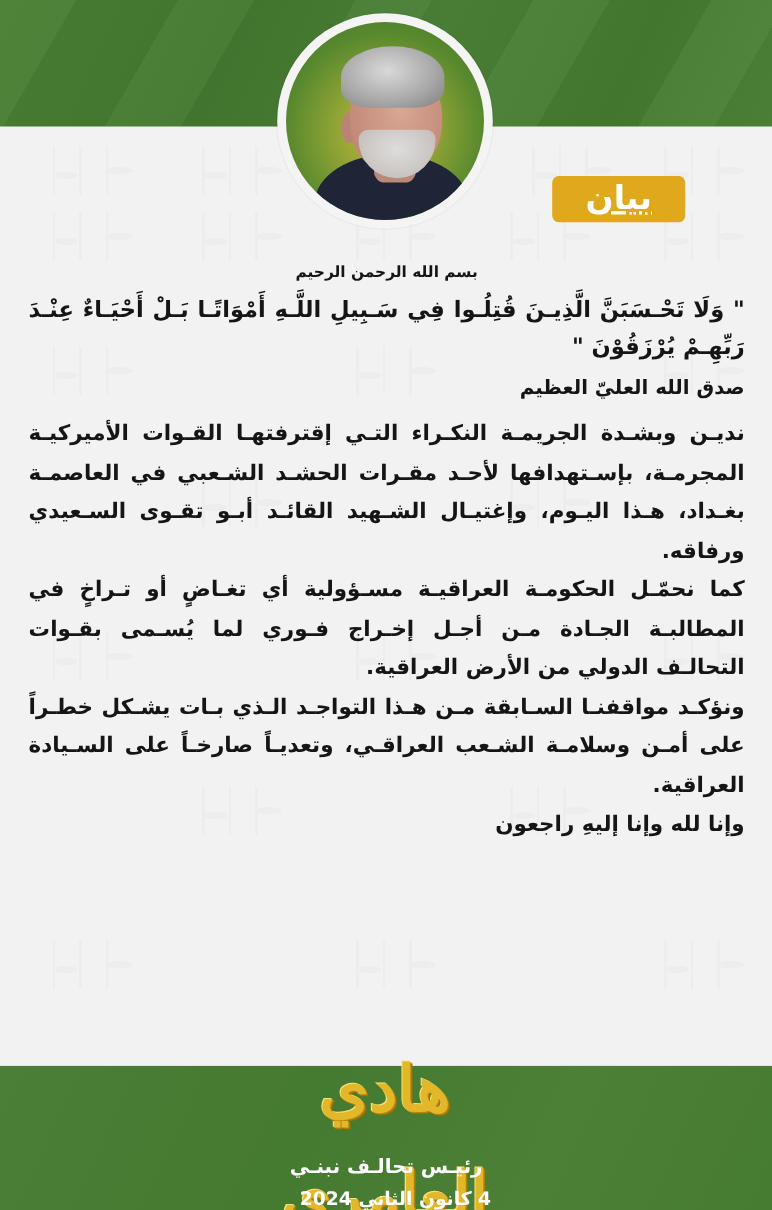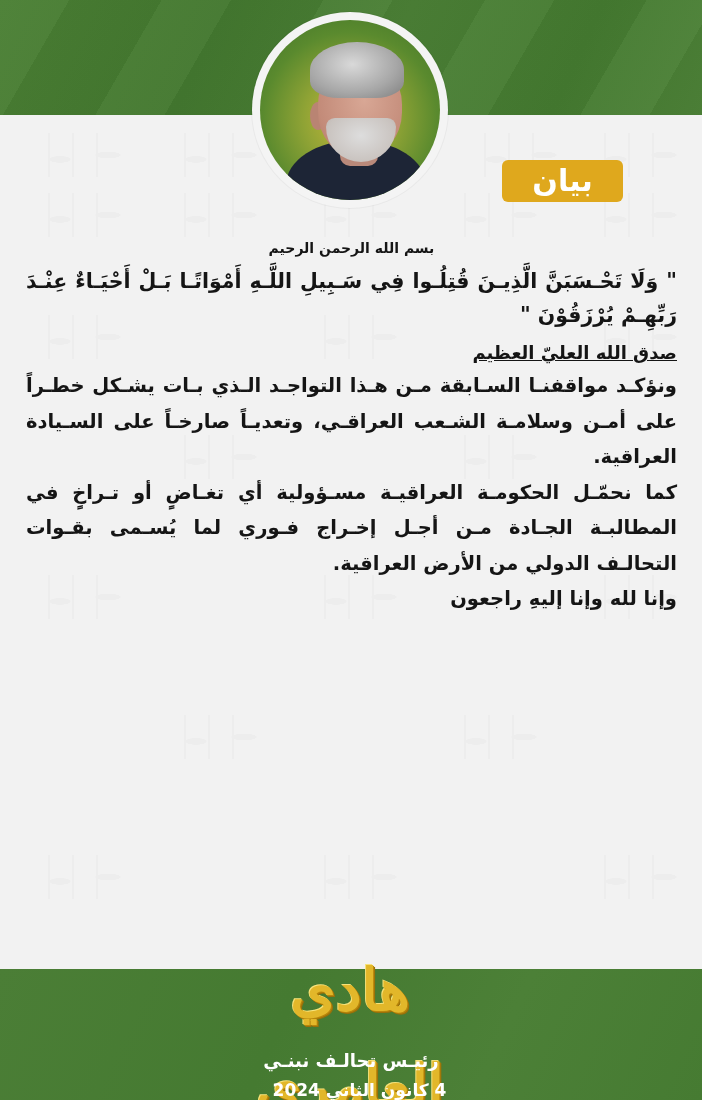--- a/index.html
+++ b/index.html
@@ -70,37 +70,37 @@
     }
     .portrait .ear {
       position: absolute; left: 50px; top: 82px; width: 16px; height: 28px;
       border-radius: 50%; background: #b98473;
     }
     .badge {
       position: absolute; left: 502px; top: 160px; width: 121px; height: 42px;
       background: #dfa81d; border-radius: 6px;
       color: #fff; font-size: 30px; font-weight: bold;
       display: flex; align-items: center; justify-content: center;
-      direction: rtl; line-height: 1;
+      direction: rtl; line-height: 1; text-decoration: underline;
     }
     .content {
       position: absolute; left: 26px; top: 230px; width: 651px;
       direction: rtl; text-align: right;
     }
     .basmala {
       text-align: center; font-size: 14px; font-weight: bold; line-height: 28px;
       margin-top: 4px;
     }
     .verse {
       font-size: 20.5px; font-weight: bold; line-height: 34px;
       text-align: justify; text-align-last: right;
       margin-top: 2px;
     }
     .sadaq {
-      font-size: 18px; font-weight: bold; line-height: 30px; margin-top: 6px; text-decoration: underline;
+      font-size: 18px; font-weight: bold; line-height: 30px; margin-top: 6px;
     }
     .para {
       font-size: 19.5px; font-weight: bold; line-height: 35.5px;
       text-align: justify; text-align-last: right;
     }
     .para.first { margin-top: 8px; }
     .signature {
       position: absolute; left: 212px; top: 942px; width: 276px; height: 96px;
       direction: rtl; text-align: center;
       font-family: "DejaVu Serif", "Liberation Serif", serif;
@@ -158,22 +158,23 @@
 </div>
 
 <div class="badge">
   <span>بيان</span>
 </div>
 
 <div class="content">
   <div class="basmala">بسم الله الرحمن الرحيم</div>
   <div class="verse">" وَلَا تَحْـسَبَنَّ الَّذِيـنَ قُتِلُـوا فِي سَـبِيلِ اللَّـهِ أَمْوَاتًـا بَـلْ أَحْيَـاءٌ عِنْـدَ رَبِّهِـمْ يُرْزَقُوْنَ "</div>
   <div class="sadaq">صدق الله العليّ العظيم</div>
+  <div class="para first">نديـن وبشـدة الجريمـة النكـراء التـي إقترفتهـا القـوات الأميركيـة المجرمـة، بإسـتهدافها لأحـد مقـرات الحشـد الشـعبي في العاصمـة بغـداد، هـذا اليـوم، وإغتيـال الشـهيد القائـد أبـو تقـوى السـعيدي ورفاقه.</div>
+  <div class="para">كما نحمّـل الحكومـة العراقيـة مسـؤولية أي تغـاضٍ أو تـراخٍ في المطالبـة الجـادة مـن أجـل إخـراج فـوري لما يُسـمى بقـوات التحالـف الدولي من الأرض العراقية.</div>
   <div class="para">ونؤكـد مواقفنـا السـابقة مـن هـذا التواجـد الـذي بـات يشـكل خطـراً على أمـن وسلامـة الشـعب العراقـي، وتعديـاً صارخـاً على السـيادة العراقية.</div>
-  <div class="para">كما نحمّـل الحكومـة العراقيـة مسـؤولية أي تغـاضٍ أو تـراخٍ في المطالبـة الجـادة مـن أجـل إخـراج فـوري لما يُسـمى بقـوات التحالـف الدولي من الأرض العراقية.</div>
   <div class="para">وإنا لله وإنا إليهِ راجعون</div>
 </div>
 
 <div class="signature">هادي العامري</div>
 
 <div class="footer">
   <div class="title">رئيـس تحالـف نبنـي</div>
   <div class="date">4 كانون الثاني 2024</div>
 </div>
 

